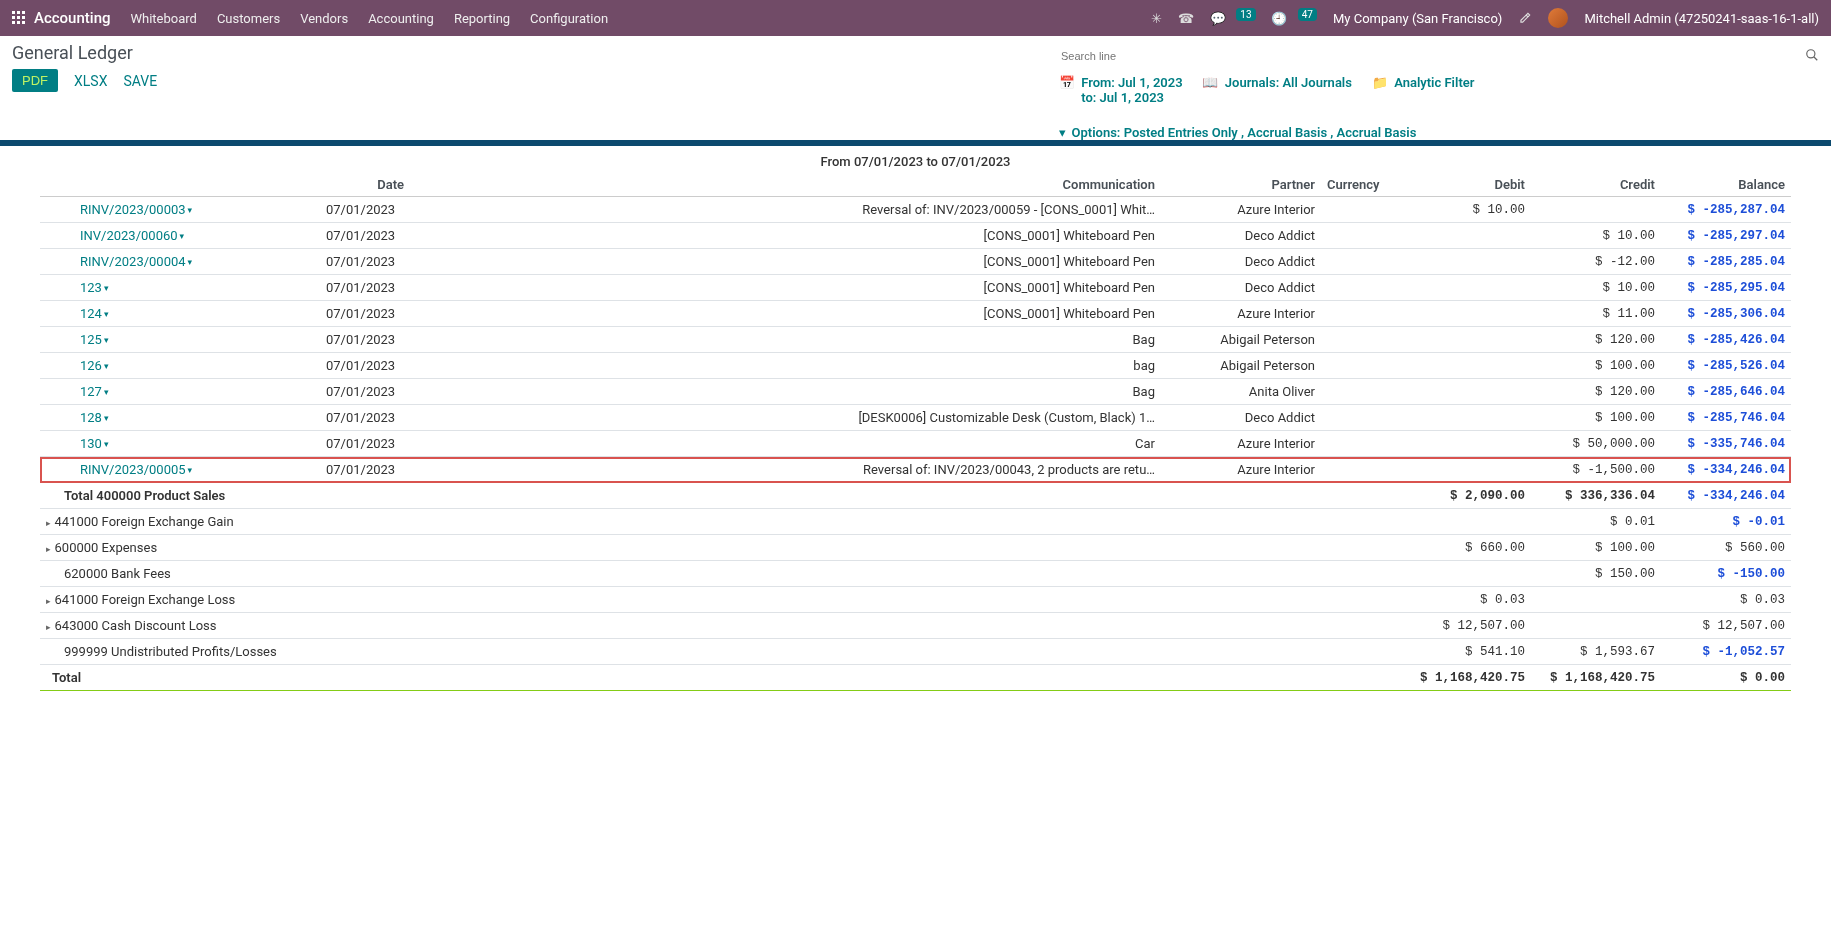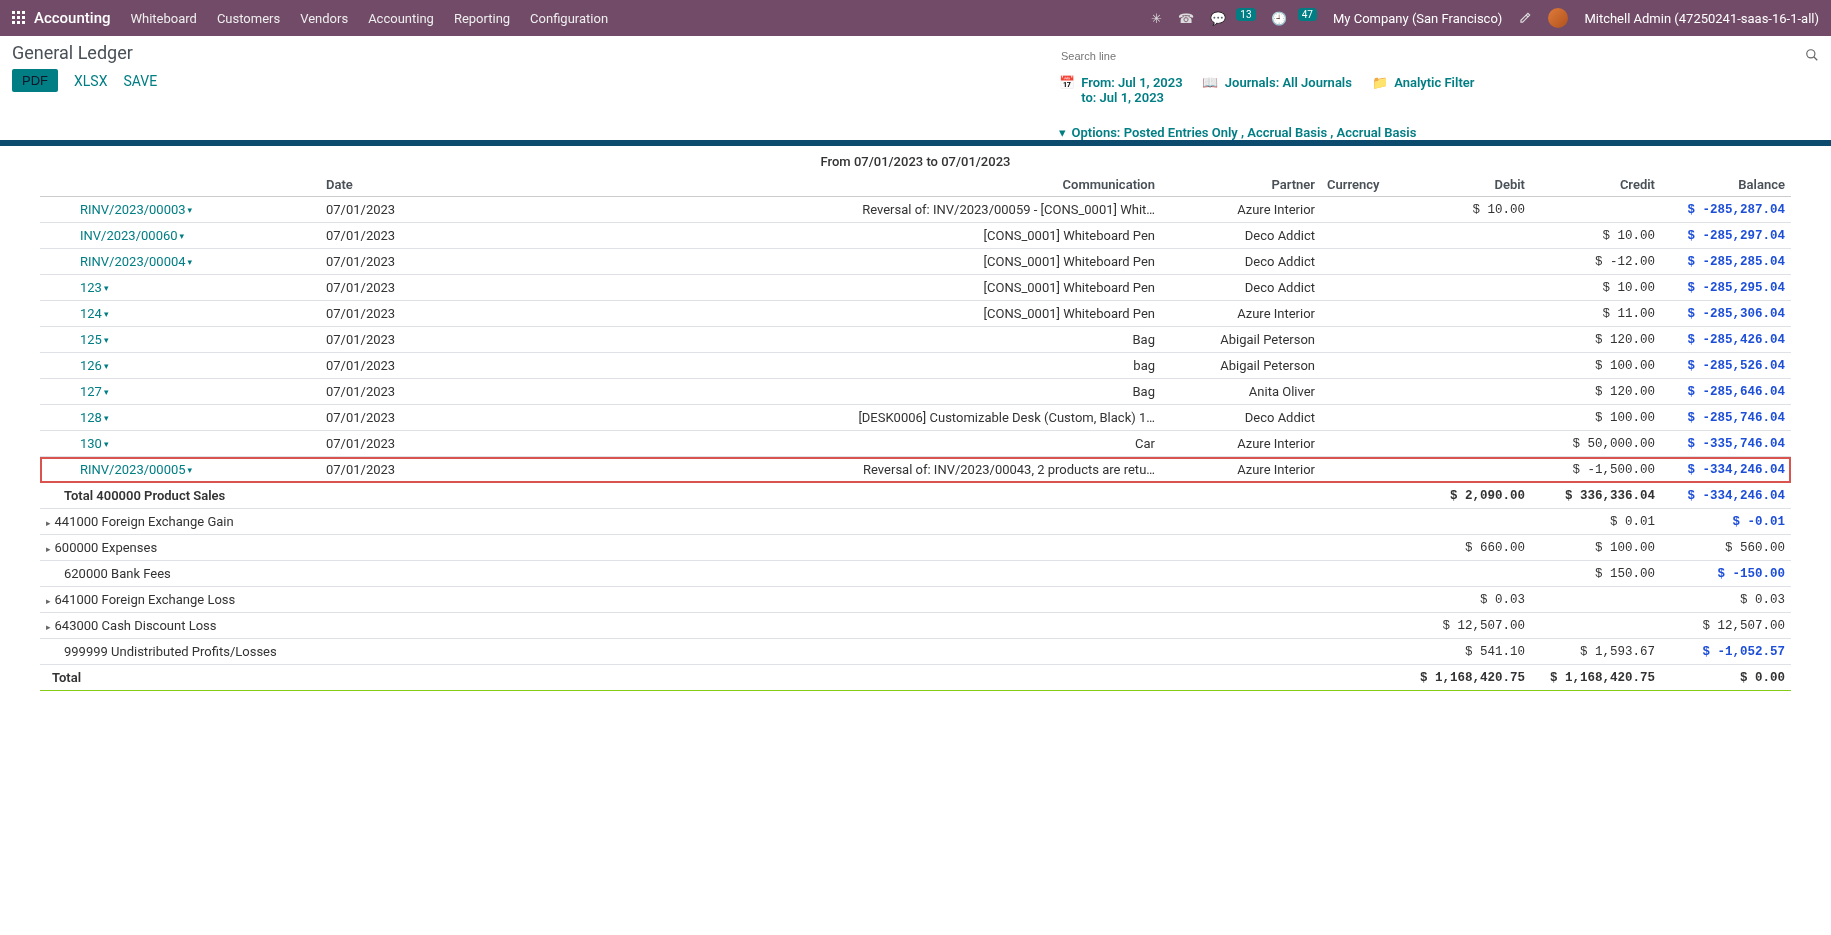--- a/index.html
+++ b/index.html
@@ -10,36 +10,36 @@
   .topbar .menu { display: flex; gap: 20px; flex: 1; }
   .topbar .menu span { font-size: 13px; color: #eee; cursor: pointer; }
   .topbar .right { display: flex; align-items: center; gap: 16px; font-size: 13px; }
   .topbar .icon { color: #ddd; cursor: pointer; position: relative; display: inline-flex; align-items: center; }
   .topbar .badge { background: #017e84; color: #fff; font-size: 10px; padding: 1px 4px; border-radius: 4px; margin-left: 10px; position: relative; top: -4px;}
   .topbar .avatar { width: 20px; height: 20px; border-radius: 50%; background: linear-gradient(135deg,#e07b39,#b0521e); display: inline-block; }
   .controlbar { display: flex; justify-content: space-between; align-items: flex-start; padding: 6px 12px 0 12px; border-bottom: 6px solid #0c4a6e; }
   .controlbar .left { }
   .controlbar .title { font-size: 18px; color: #495057; margin-bottom: 6px; }
   .controlbar .actions { display: flex; gap: 16px; align-items: center; margin-bottom: 8px;}
-  .btn-primary { background: #017e84; color: #0f172a; border: none; padding: 4px 10px; font-size: 13px; cursor: pointer; border-radius: 2px; }
+  .btn-primary { background: #017e84; color: #bef264; border: none; padding: 4px 10px; font-size: 13px; cursor: pointer; border-radius: 2px; }
   .link-action { color: #017e84; font-size: 14px; cursor: pointer; }
   .controlbar .right { flex: 1; max-width: 760px; }
   .searchbox { display: flex; align-items: center; border-bottom: 1px solid transparent; padding: 4px 0; margin-bottom: 4px;}
   .searchbox input { border: none; outline: none; flex: 1; font-size: 11px; color: #666; padding: 4px 2px;}
   .searchbox .search-ico { color: #666; cursor: pointer; }
   .filters { display: flex; gap: 20px; flex-wrap: wrap; font-size: 13px; color: #017e84; }
   .filters .filter { display: flex; gap: 6px; align-items: flex-start; cursor: pointer; }
   .filters .filter .ico { color: #017e84; }
   .filters .filter .txt b { font-weight: 600; }
   .report { padding: 0 40px 40px 40px; }
   .report-header { text-align: center; font-size: 13px; padding: 8px 0 4px; font-weight: 500; color: #333; }
   table { width: 100%; border-collapse: collapse; table-layout: fixed; }
   th { font-weight: 600; font-size: 13px; color: #495057; padding: 4px 6px; border-bottom: 1px solid #ccc; text-align: left; white-space: nowrap;}
   th.r, td.r { text-align: right; }
-  th.cdate { }
+  th.cdate { text-align: right; }
   td { padding: 5px 6px; font-size: 13px; color: #333; border-bottom: 1px solid #dee2e6; white-space: nowrap; overflow: hidden; text-overflow: ellipsis; }
   .row-indent td:first-child { padding-left: 40px; }
   .row-acct td:first-child { padding-left: 24px; }
   .entry { color: #017e84; cursor: pointer; display: inline-flex; align-items: center; gap: 2px;}
   .caret { font-size: 9px; color: #017e84; }
   .caret-grey { font-size: 9px; color: #666; margin-right: 4px;}
   .mono { font-family: "Courier New", monospace; font-size: 12.5px; }
   .neg { color: #1d4ed8; font-weight: 600; }
   tr.highlight { outline: 2px solid #d9534f; outline-offset: -2px; }
   tr.bold td { font-weight: 600; }

